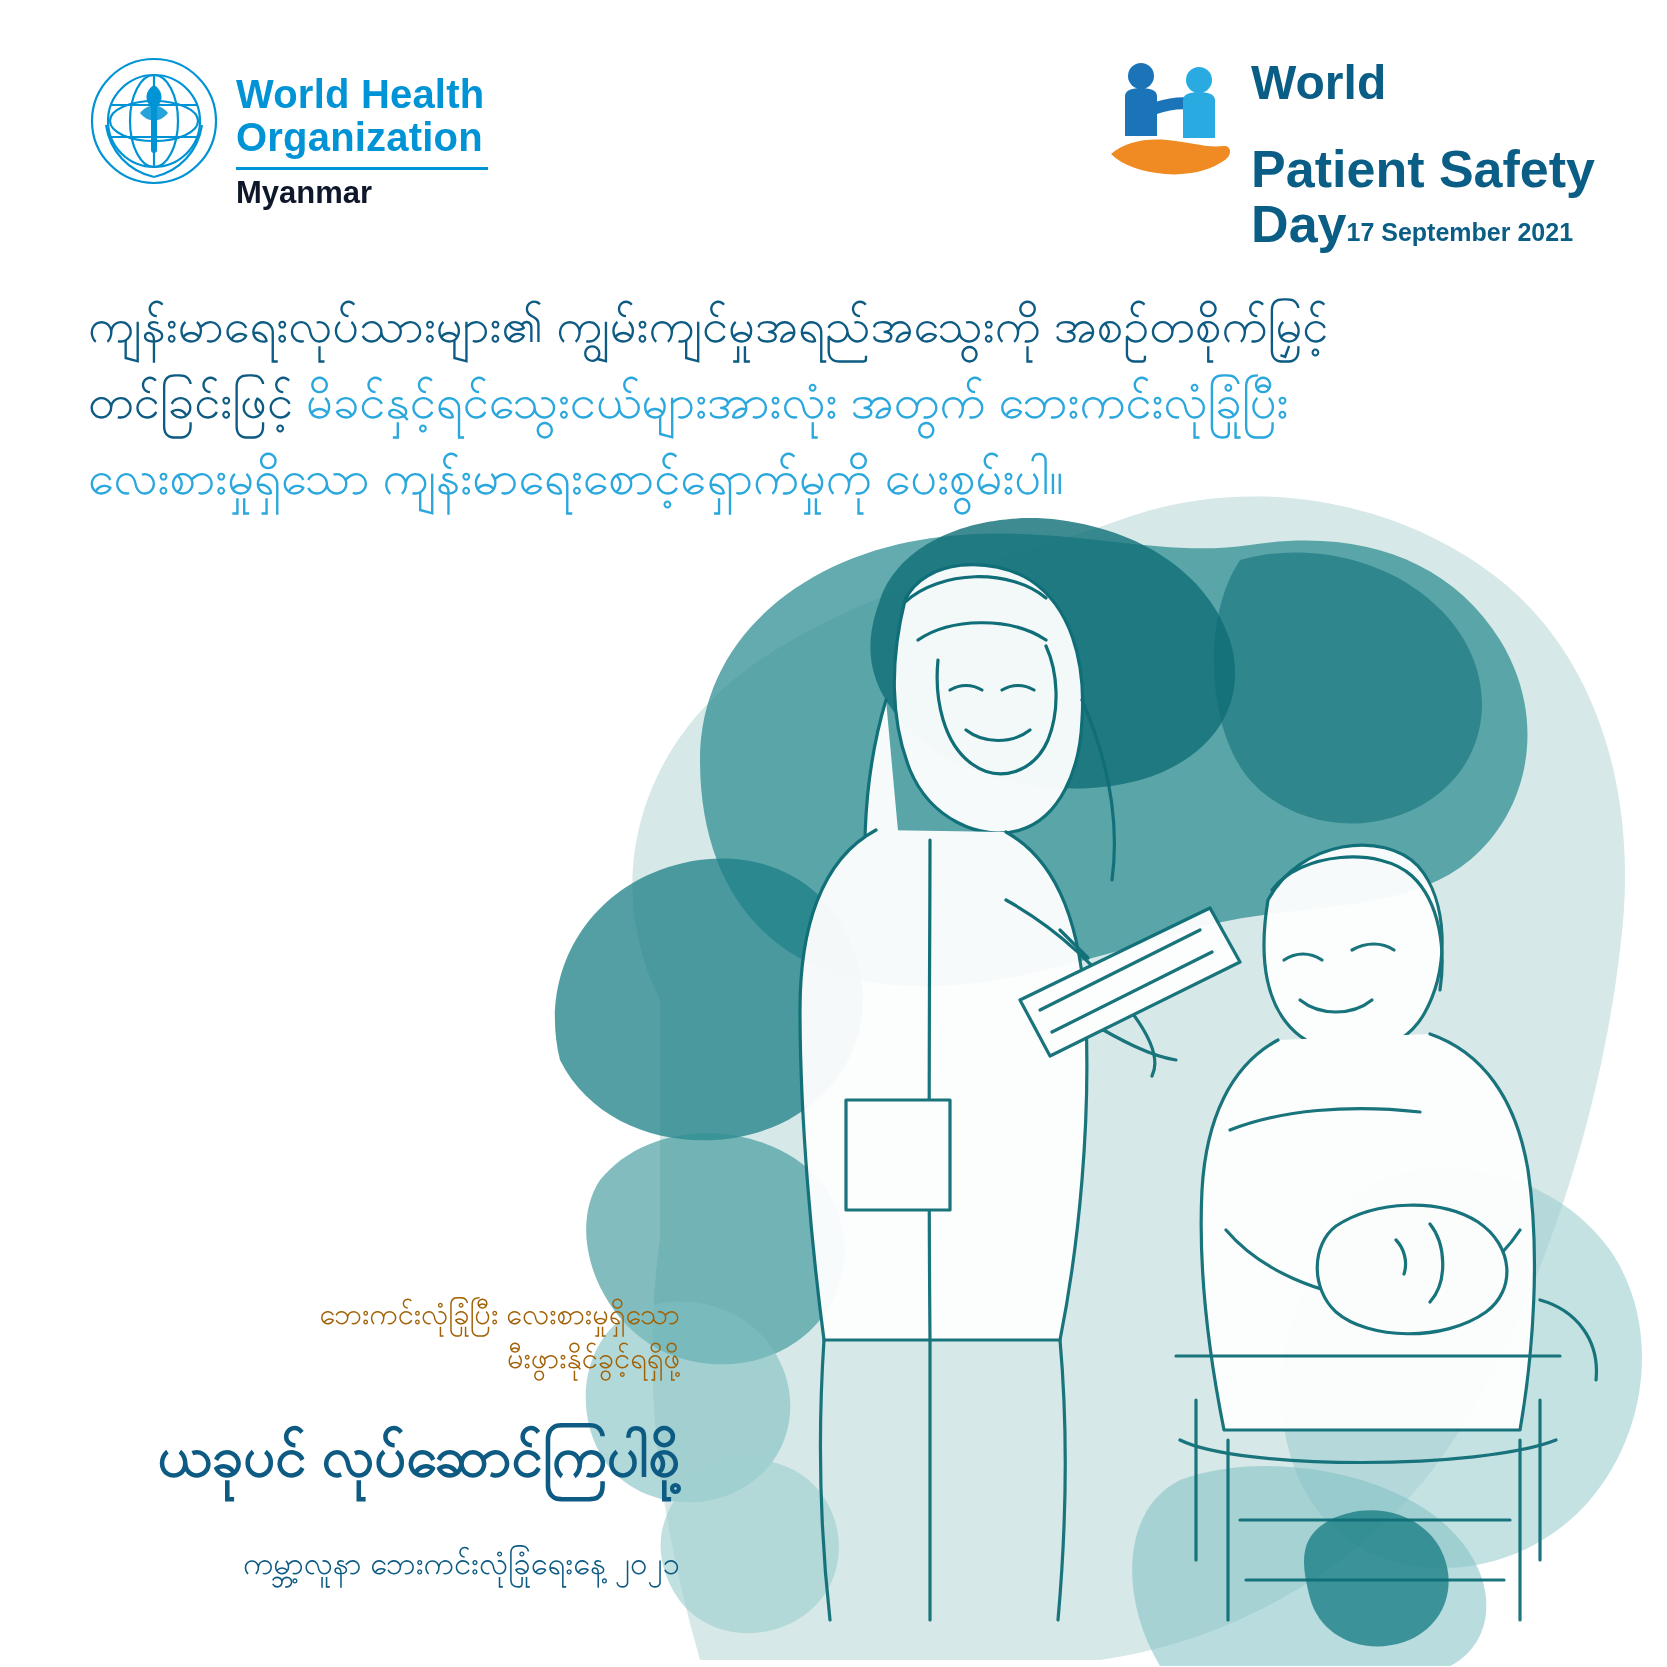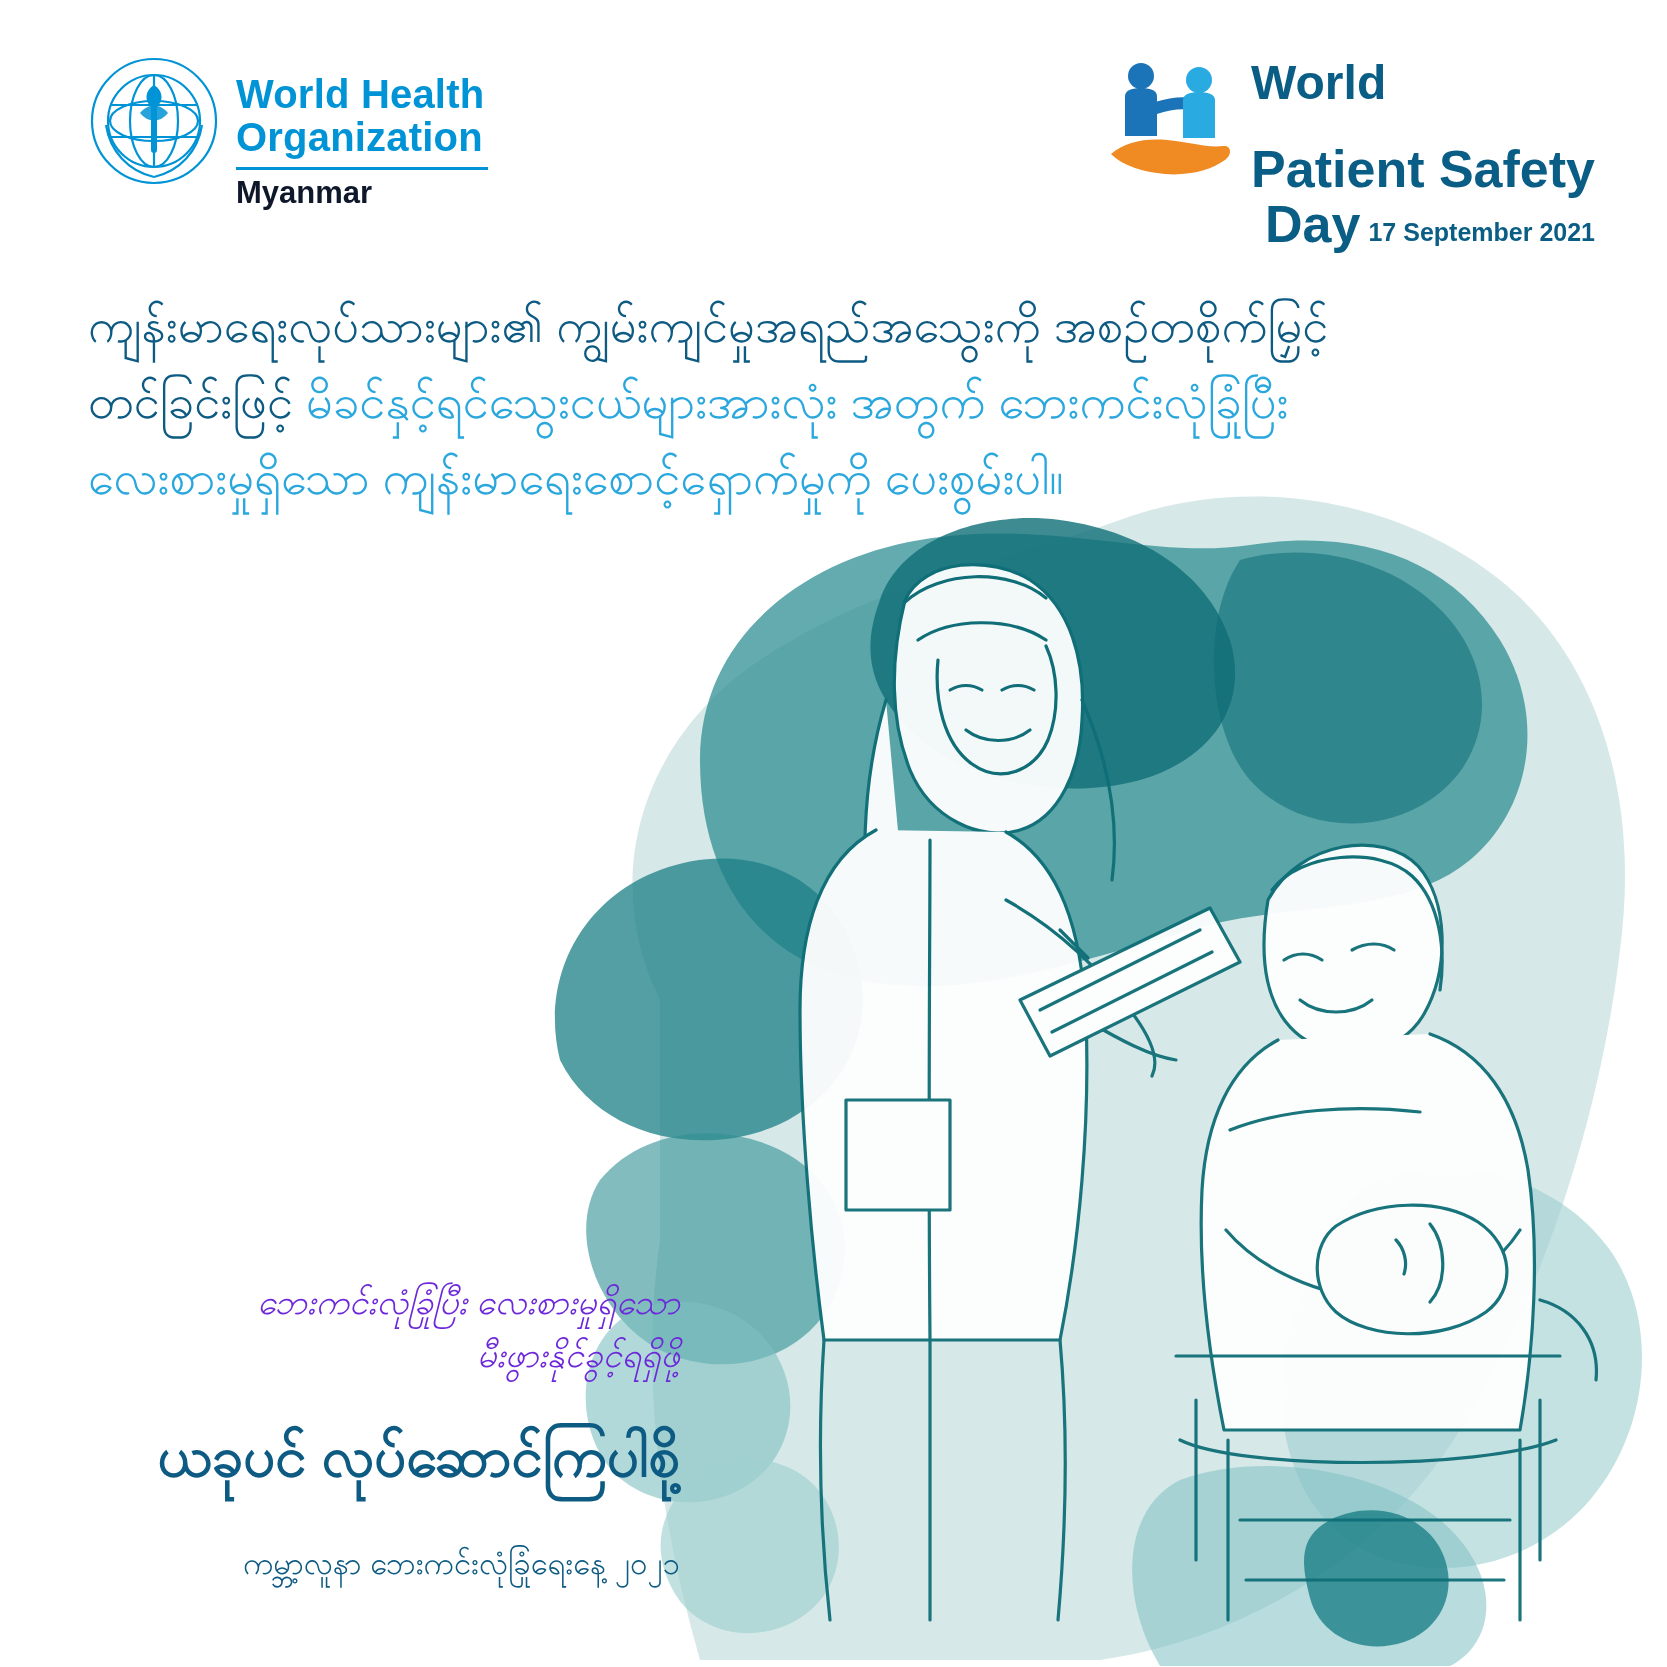--- a/index.html
+++ b/index.html
@@ -87,22 +87,21 @@
     color: #0a5e86;
     font-weight: bold;
     line-height: 1.06;
     white-space: nowrap;
   }
   .wpsd-text .w1 { font-size: 48px; }
   .wpsd-text .w2 { font-size: 52px; margin-top: 33px; }
   .wpsd-row {
     display: flex;
     align-items: flex-end;
-    gap: 8px;
-    justify-content: flex-end;
+    gap: 0;
   }
   .wpsd-row .w3 { font-size: 52px; }
   .wpsd-row .wdate {
     font-size: 25px;
     padding-bottom: 7px;
     color: #0a5e86;
   }
 
   
   .headline {
@@ -121,24 +120,23 @@
   
   .bottom-block {
     position: absolute;
     left: 60px;
     bottom: 78px;
     width: 620px;
     text-align: right;
     color: #0d5a82;
   }
   .bottom-sub1 {
-    font-size: 34px;
+    font-size: 29px;
     line-height: 1.55;
-    color: #6d28d9;
-    font-style: italic;
+    color: #a16207;
   }
   .bottom-cta {
     margin-top: 38px;
     font-size: 56px;
     line-height: 1.35;
     font-weight: bold;
     color: #0d5a82;
   }
   .bottom-day {
     margin-top: 48px;

